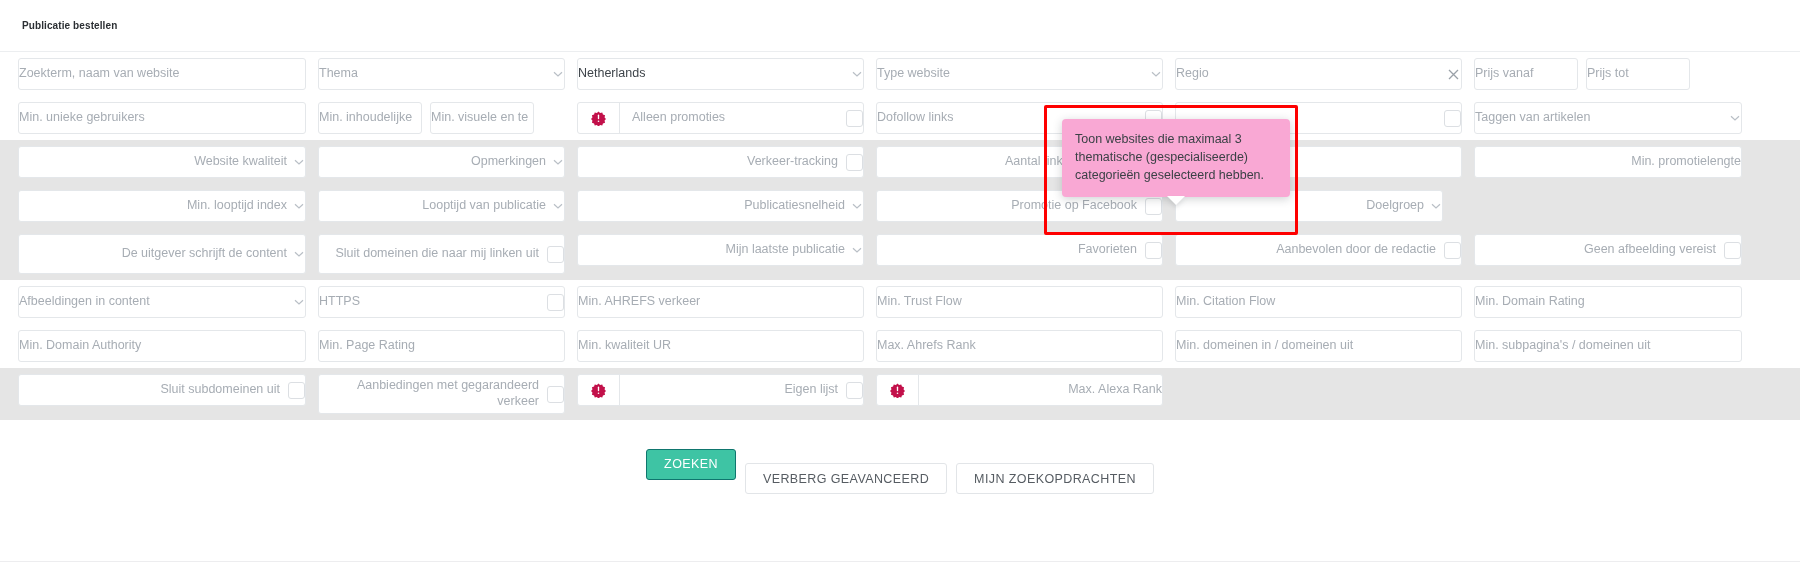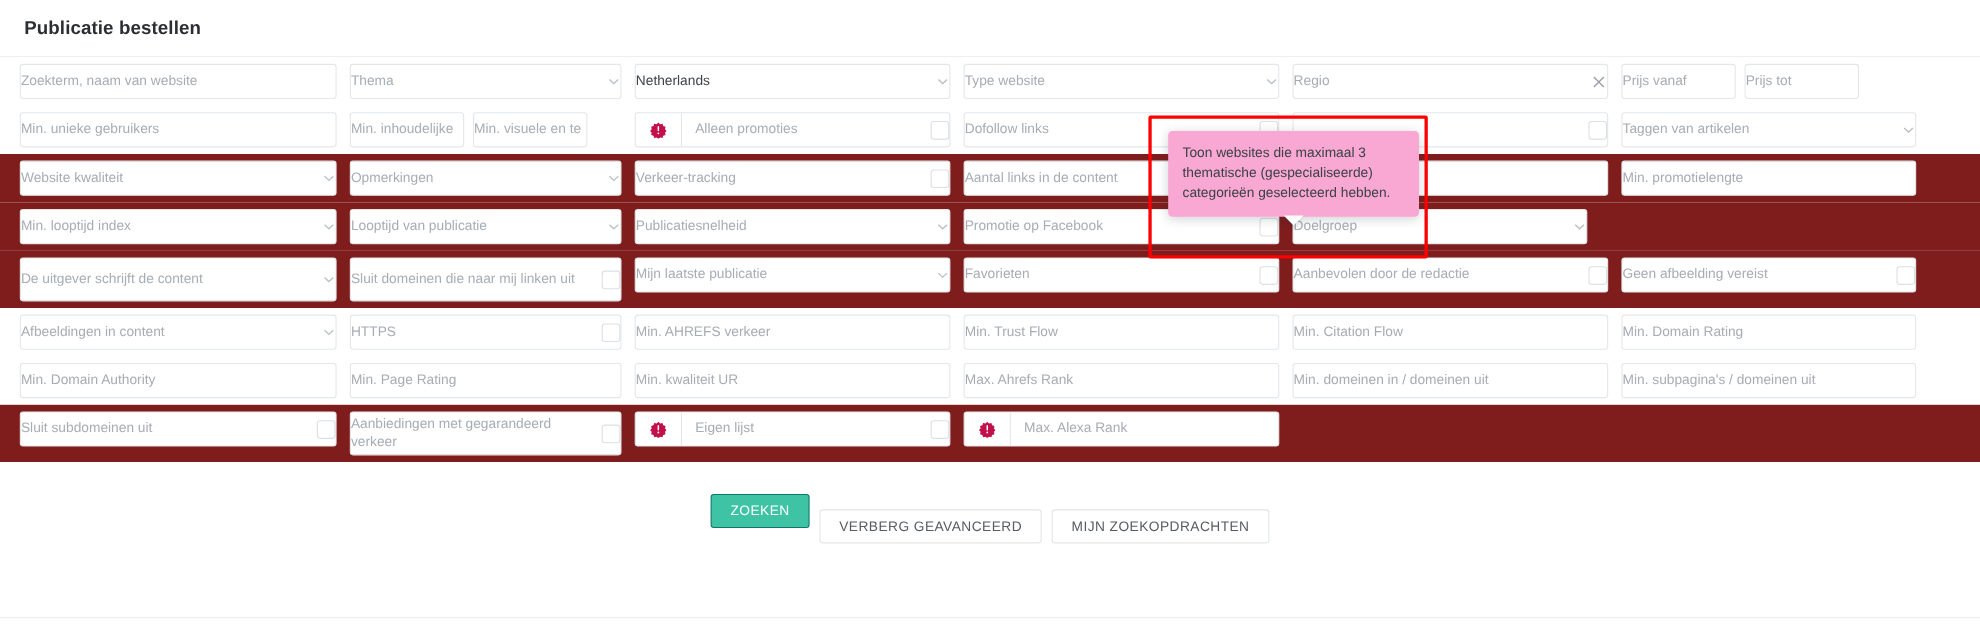--- a/index.html
+++ b/index.html
@@ -17,36 +17,36 @@
 
   
   .page-header{
     height:52px;
     display:flex; align-items:center;
     padding-left:22px;
     border-bottom:1px solid #eceef0;
     background:#fff;
   }
   .page-title{
-    font-size:17px;
+    font-size:10px;
     font-weight:bold;
     color:#2b2f33;
     letter-spacing:.1px;
   }
 
   
   .filter-body{ position:relative; padding-top:0; }
 
   .row{
     display:flex;
     align-items:flex-start;
     padding:6px 18px 6px 18px;
     background:#ffffff;
   }
-  .row.shaded{ background:#7f1d1d; }
+  .row.shaded{ background:#e5e5e5;text-align:right; }
 
   .col{
     flex:0 0 auto;
     display:flex;
     gap:8px;
     padding-right:12px;
   }
   .col.c1{ width:300px; }
   .col.c2{ width:259px; }
   .col.c3{ width:299px; }

